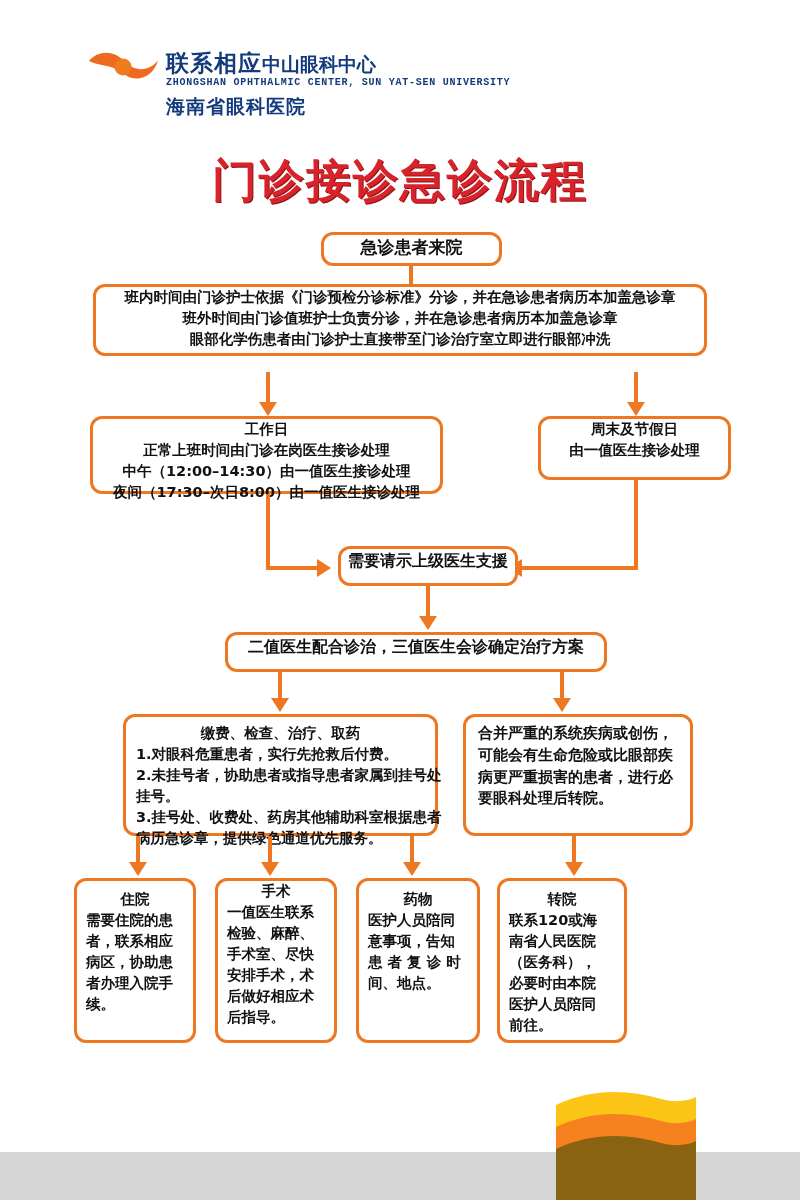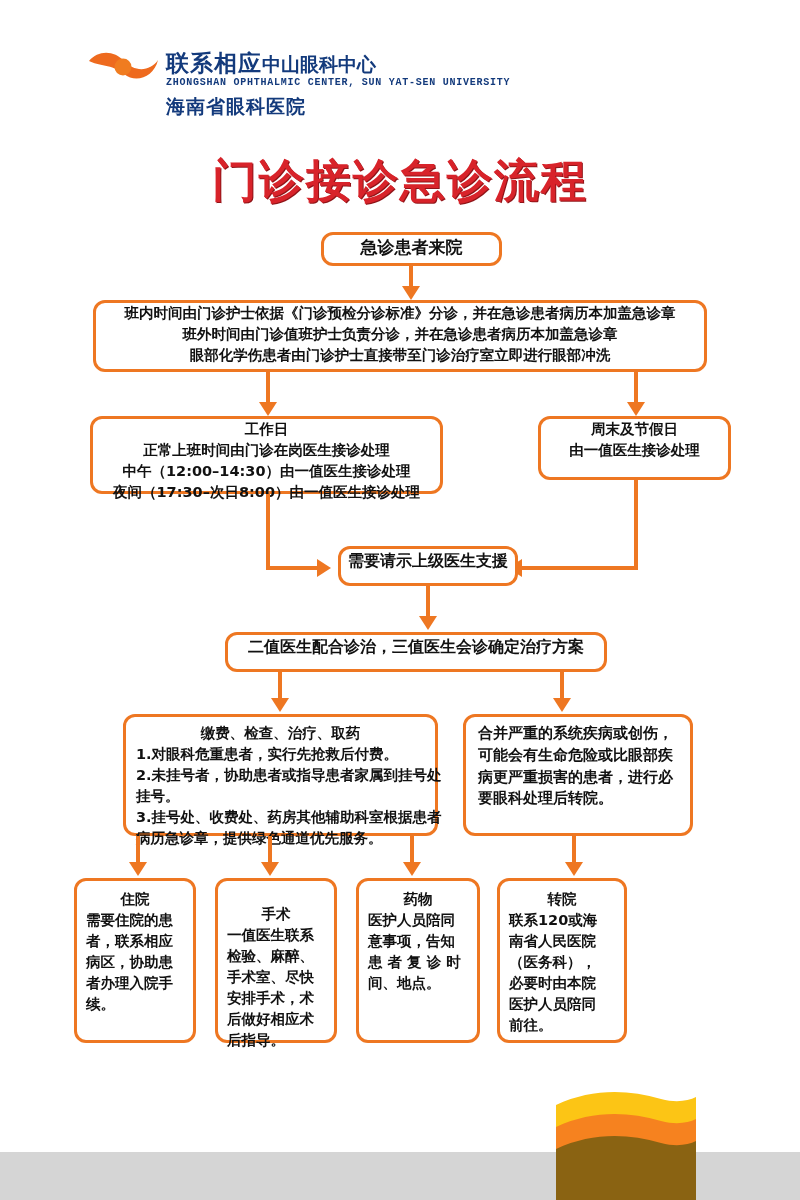--- a/index.html
+++ b/index.html
@@ -106,21 +106,21 @@
 
   <div class="title">门诊接诊急诊流程</div>
 
   <div class="box center" style="left:321px;top:232px;width:181px;height:34px;font-size:17px;">
     <span class="ln">急诊患者来院</span>
   </div>
 
   <div class="vline" style="left:409px;top:266px;height:22px;"></div>
   <div class="arrow-down" style="left:402px;top:286px;"></div>
 
-  <div class="box center" style="left:93px;top:300px;width:614px;height:72px;font-size:14.5px;">
+  <div class="box center" style="left:93px;top:284px;width:614px;height:72px;font-size:14.5px;">
     <span class="ln">班内时间由门诊护士依据《门诊预检分诊标准》分诊，并在急诊患者病历本加盖急诊章</span>
     <span class="ln">班外时间由门诊值班护士负责分诊，并在急诊患者病历本加盖急诊章</span>
     <span class="ln">眼部化学伤患者由门诊护士直接带至门诊治疗室立即进行眼部冲洗</span>
   </div>
 
   <div class="vline" style="left:266px;top:372px;height:32px;"></div>
   <div class="arrow-down" style="left:259px;top:402px;"></div>
   <div class="vline" style="left:634px;top:372px;height:32px;"></div>
   <div class="arrow-down" style="left:627px;top:402px;"></div>
 
@@ -188,21 +188,21 @@
 
   <div class="box left" style="left:74px;top:878px;width:122px;height:165px;font-size:14.5px;padding:8px 9px;justify-content:flex-start;">
     <span class="hd">住院</span>
     <span class="ln">需要住院的患</span>
     <span class="ln">者，联系相应</span>
     <span class="ln">病区，协助患</span>
     <span class="ln">者办理入院手</span>
     <span class="ln">续。</span>
   </div>
 
-  <div class="box left" style="left:215px;top:878px;width:122px;height:165px;font-size:14.5px;padding:23px 9px;justify-content:flex-start;">
+  <div class="box left" style="left:215px;top:878px;width:122px;height:165px;font-size:14.5px;padding:0 9px;justify-content:flex-start;">
     <span class="hd">手术</span>
     <span class="ln">一值医生联系</span>
     <span class="ln">检验、麻醉、</span>
     <span class="ln">手术室、尽快</span>
     <span class="ln">安排手术，术</span>
     <span class="ln">后做好相应术</span>
     <span class="ln">后指导。</span>
   </div>
 
   <div class="box left" style="left:356px;top:878px;width:124px;height:165px;font-size:14.5px;padding:8px 9px;justify-content:flex-start;">

